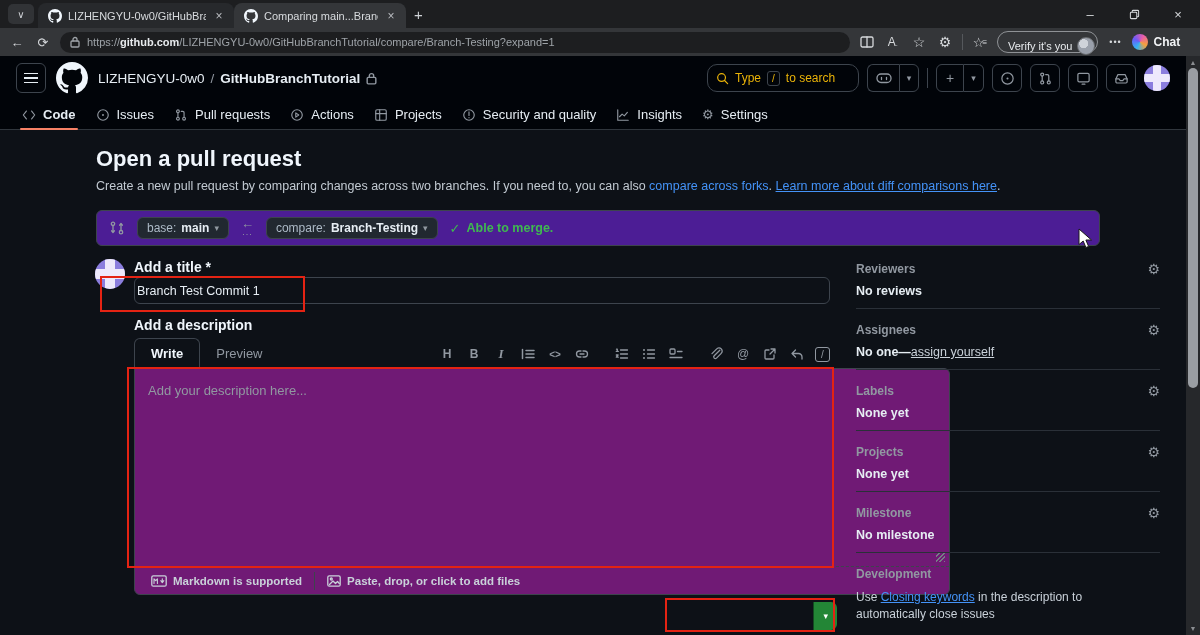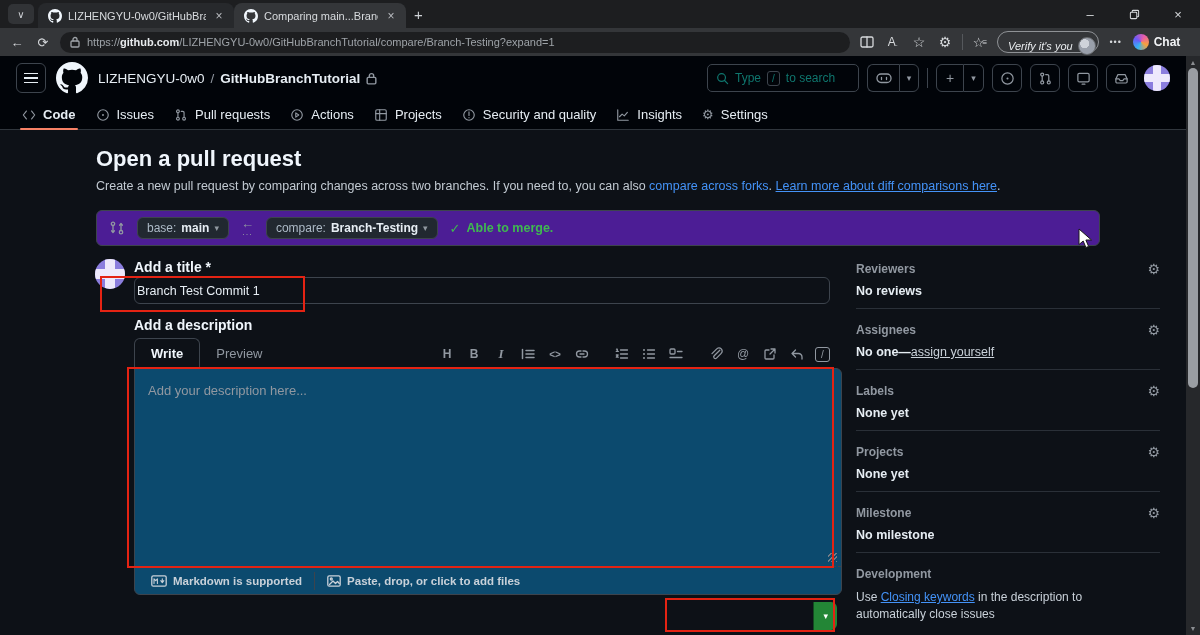--- a/index.html
+++ b/index.html
@@ -21,21 +21,21 @@
 
   
   .toolbar { position:absolute; top:28px; left:0; right:0; height:28px; background:#343639; display:flex; align-items:center; padding:0 8px; gap:8px; }
   .navbtn { color:#d6d9dc; font-size:13px; width:18px; text-align:center; }
   .urlpill { flex:0 0 auto; width:790px; height:21px; background:#1d1e20; border-radius:11px; display:flex; align-items:center; padding:0 10px; gap:7px; }
   .urlpill .lock { flex:0 0 auto; }
   .urltext { font-size:11px; color:#9ea3a8; white-space:nowrap; overflow:hidden; }
   .urltext b { color:#e8ebee; font-weight:700; }
   .tb-ico { color:#d6d9dc; font-size:12px; display:flex; align-items:center; justify-content:center; width:18px; }
   .tb-sep { width:1px; height:16px; background:#55585c; }
-  .verify-pill { height:22px; border:1px solid #8f9296; border-radius:11px; display:flex; align-items:center; gap:5px; padding:7px 2px 0 10px; color:#e8ebee; font-size:11px;font-style:italic; }
+  .verify-pill { height:22px; border:1px solid #8f9296; border-radius:11px; display:flex; align-items:center; gap:5px; padding:7px 2px 0 10px; color:#e8ebee; font-size:11px; }
   .mini-avatar { width:18px; height:18px; border-radius:50%; background:radial-gradient(circle at 35% 35%, #cfd3da 0 30%, #9aa0ab 31% 100%); border:1px solid #6a6d71; }
   .chat-btn { display:flex; align-items:center; gap:5px; color:#f2f4f6; font-size:12px; font-weight:600; }
   .copilot-ball { width:16px; height:16px; border-radius:50%; background:conic-gradient(from 210deg, #35b2f2, #6a5af9, #e85da9, #f6a23b, #35b2f2); }
 
   
   .viewport { position:absolute; top:56px; left:0; right:0; bottom:0; background:#0d1117; }
 
   
   .pagescroll { position:absolute; top:0; right:0; width:14px; bottom:0; background:#26282b; }
   .pagescroll .arrow { position:absolute; left:0; width:14px; text-align:center; color:#8b8e92; font-size:7px; }
@@ -43,21 +43,21 @@
 
   
   .gh-header { position:absolute; top:0; left:0; right:14px; height:44px; background:#010409; display:flex; align-items:center; padding:0 16px; gap:10px; }
   .hamburger { width:30px; height:30px; border:1px solid #3d444d; border-radius:6px; display:flex; flex-direction:column; justify-content:center; align-items:center; gap:3px; }
   .hamburger i { display:block; width:14px; height:1.5px; background:#e6edf3; }
   .gh-logo { width:32px; height:32px; }
   .crumb { font-size:13.5px; color:#e6edf3; display:flex; align-items:center; gap:6px; white-space:nowrap; }
   .crumb .sep { color:#9198a1; }
   .crumb .repo { font-weight:700; }
   .gh-right { margin-left:auto; display:flex; align-items:center; gap:8px; }
-  .gh-search { width:152px; height:28px; border:1px solid #3d444d; border-radius:5px; display:flex; align-items:center; gap:6px; padding:0 8px; color:#0f766e; font-size:12px; }
+  .gh-search { width:152px; height:28px; border:1px solid #3d444d; border-radius:10px; display:flex; align-items:center; gap:6px; padding:0 8px; color:#eab308; font-size:12px; }
   .slashkey { border:1px solid #3d444d; border-radius:3px; font-size:10px; padding:0 4px; line-height:13px; }
   .gh-btn { height:28px; border:1px solid #3d444d; border-radius:6px; display:flex; align-items:center; justify-content:center; color:#9198a1; }
   .gh-btn.icon32 { width:30px; }
   .split { display:flex; }
   .split .seg { height:28px; border:1px solid #3d444d; display:flex; align-items:center; justify-content:center; color:#9198a1; }
   .split .seg:first-child { border-radius:6px 0 0 6px; border-right:none; }
   .split .seg:last-child { border-radius:0 6px 6px 0; width:20px; font-size:9px; }
   .gh-divider { width:1px; height:20px; background:#3d444d; }
   .gh-avatar { width:26px; height:26px; border-radius:50%; background:#8b7ede; position:relative; overflow:hidden; }
   .gh-avatar::before { content:""; position:absolute; inset:0;
@@ -99,21 +99,21 @@
   .editor-head { position:absolute; left:134px; top:282px; width:696px; height:30px; display:flex; align-items:flex-end; }
   .write-tab { height:30px; padding:0 16px; display:flex; align-items:center; font-size:13px; font-weight:700; color:#f0f6fc; background:#0d1117; border:1px solid #3d444d; border-bottom:none; border-radius:6px 6px 0 0; }
   .preview-tab { height:30px; padding:0 16px; display:flex; align-items:center; font-size:13px; color:#9198a1; }
   .ed-tools { margin-left:auto; display:flex; align-items:center; gap:9px; padding-bottom:6px; }
   .ticon { width:18px; height:16px; display:flex; align-items:center; justify-content:center; color:#9198a1; font-size:12px; }
   .ticon b { font-size:12px; }
   .ticon .ser { font-family:"Liberation Serif",serif; font-style:italic; font-weight:700; font-size:13px; }
   .tool-gap { width:4px; }
   .slashbox { width:15px; height:15px; border:1.3px solid #9198a1; border-radius:3px; display:flex; align-items:center; justify-content:center; font-size:10px; color:#9198a1; }
 
-  .editor-body { position:absolute; left:134px; top:312px; width:708px; border:1px solid #3d444d; border-radius:0 6px 6px 6px; background:#0c4a6e;text-align:center; }
+  .editor-body { position:absolute; left:134px; top:312px; width:816px; border:1px solid #3d444d; border-radius:0 6px 6px 6px; background:#701a75;text-align:center; }
   .ed-textarea { position:relative; height:198px; border-bottom:1px dashed #3d444d; }
   .ed-placeholder { position:absolute; left:13px; top:14px; font-size:13px; color:#9198a1; }
   .resize-grip { position:absolute; right:4px; bottom:4px; width:9px; height:9px; background:repeating-linear-gradient(135deg, transparent 0 2px, #767d86 2px 3.2px); }
   .ed-footer { height:27px; display:flex; align-items:center; gap:0; padding:0 4px; }
   .ed-foot-item { display:flex; align-items:center; gap:6px; font-size:11.5px; font-weight:700; color:#c9d1d9; padding:0 12px; height:18px; }
   .ed-foot-item + .ed-foot-item { border-left:1px solid #3d444d; }
 
   .create-pr { position:absolute; left:672px; top:546px; height:28px; display:flex; }
   .create-pr .main { background:#238636; color:#fff; font-size:12.5px; font-weight:700; display:flex; align-items:center; padding:0 14px; border-radius:6px 0 0 6px;margin-top:39px; }
   .create-pr .caret { background:#238636; color:#fff; width:24px; display:flex; align-items:center; justify-content:center; font-size:9px; border-left:1px solid rgba(1,4,9,.45); border-radius:0 6px 6px 0; }

